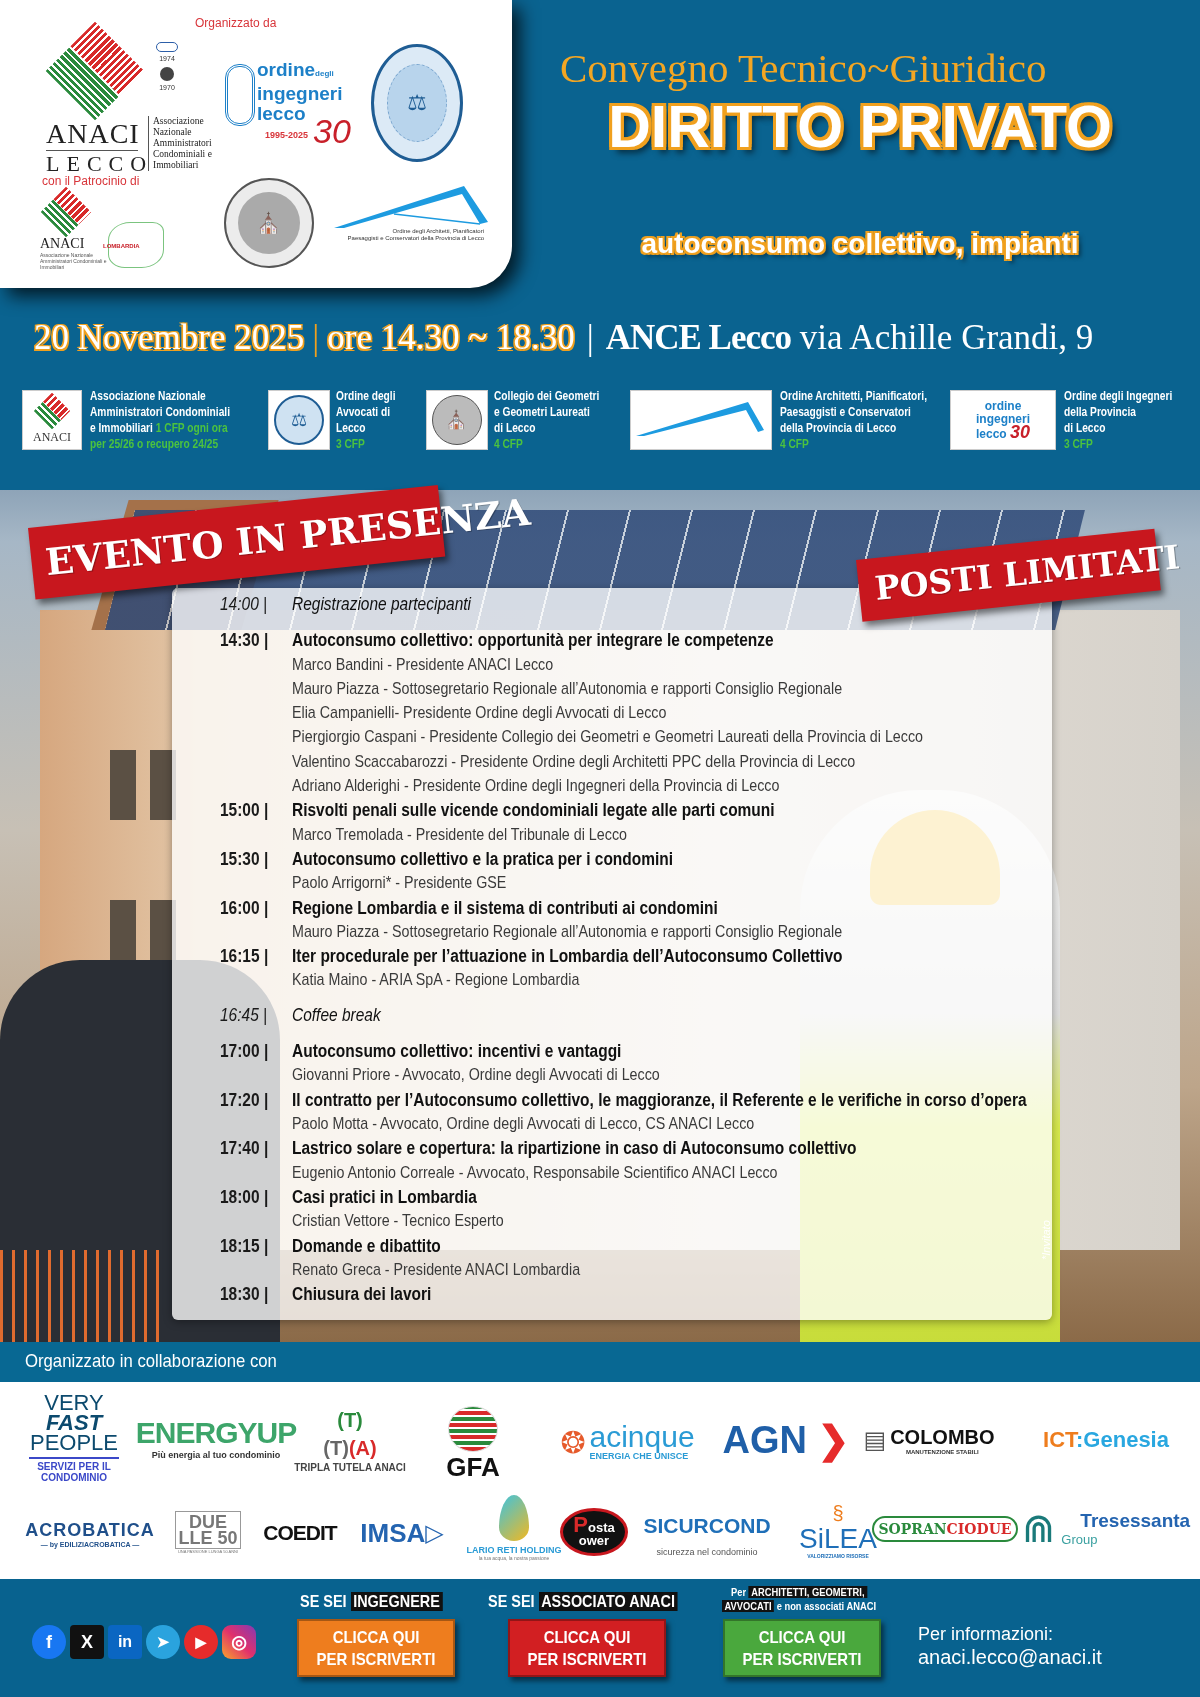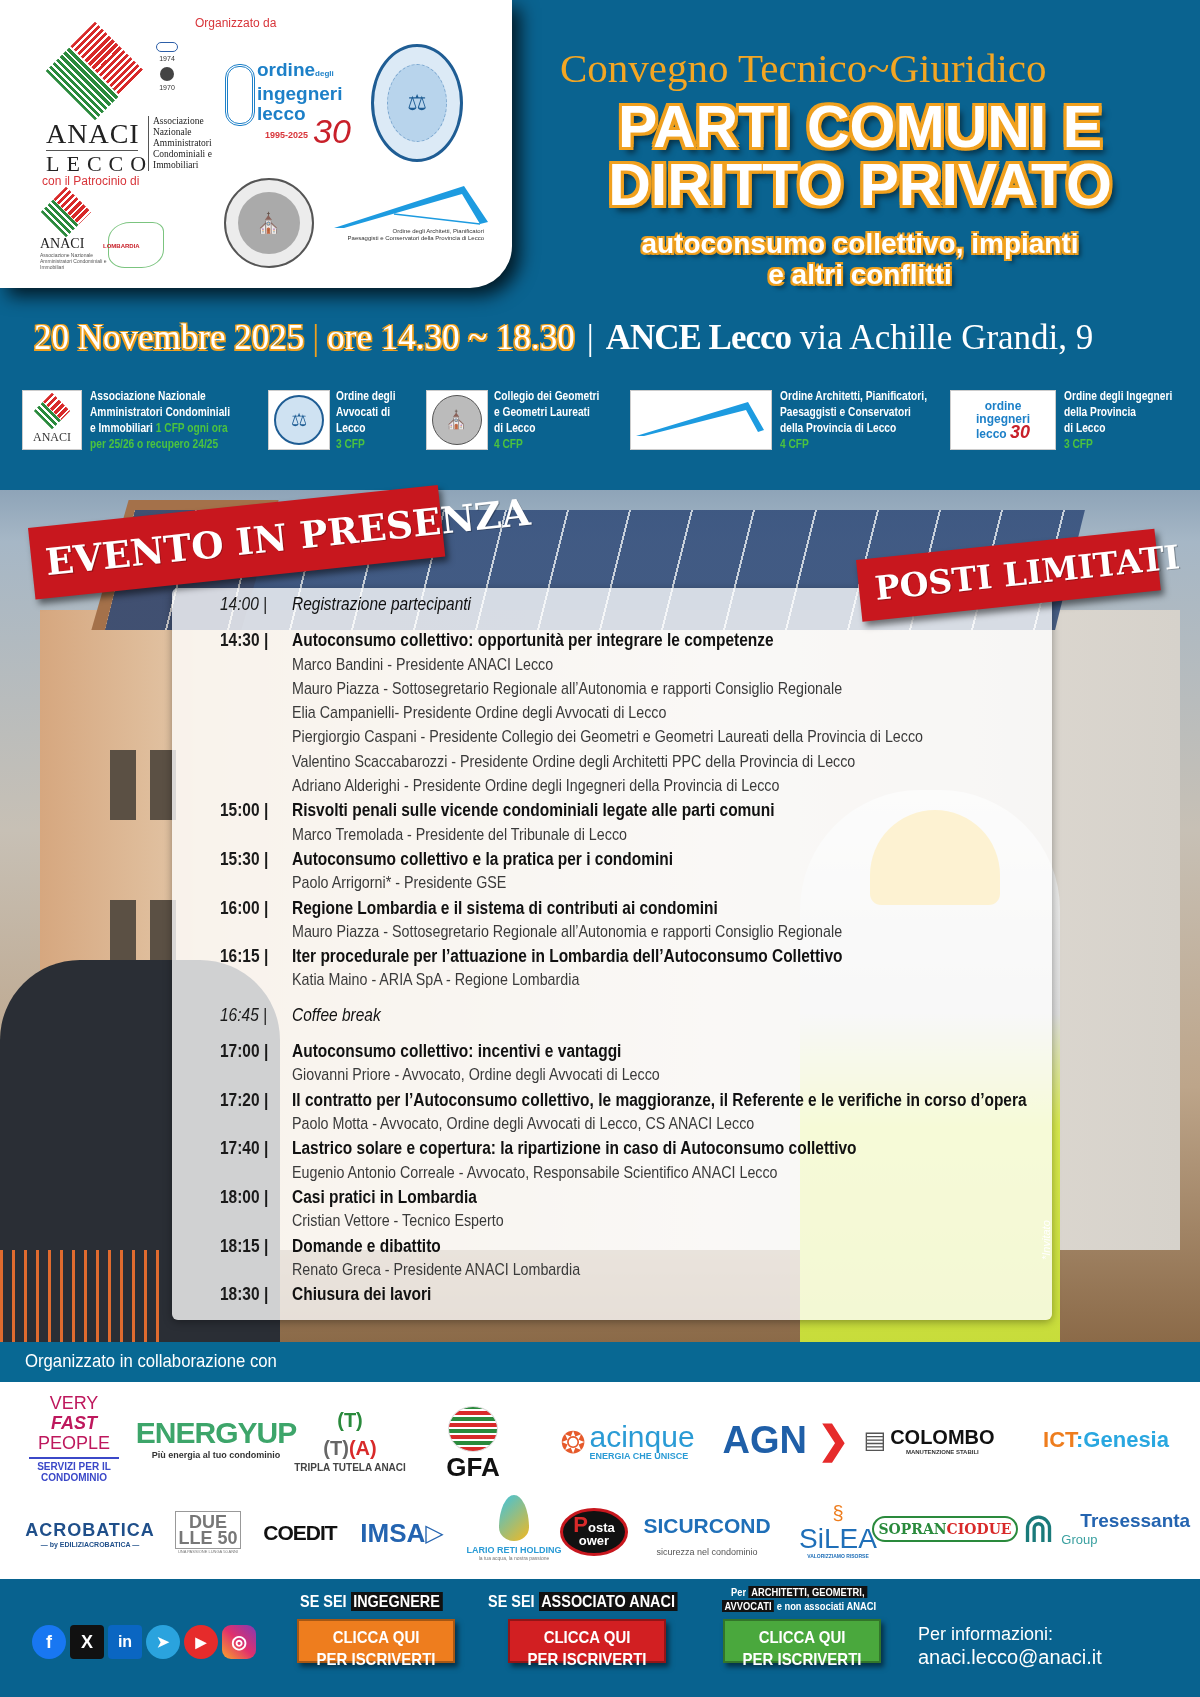--- a/index.html
+++ b/index.html
@@ -104,21 +104,21 @@
   .sponsors { position: absolute; left: 0; top: 1382px; width: 1200px; height: 197px; background: #fff; }
   .sp { position: absolute; display: flex; flex-direction: column; align-items: center; justify-content: center; text-align: center; white-space: nowrap; }
   .sp .big { font-weight: bold; }
 
   
   .footer { position: absolute; left: 0; top: 1579px; width: 1200px; height: 118px; background: #08628f; }
   .social { position: absolute; top: 46px; width: 34px; height: 34px; border-radius: 50%; display: flex; align-items: center; justify-content: center; color: #fff; font-weight: bold; font-size: 18px; }
   .reg-label { position: absolute; top: 13px; font-size: 17px; color: #fff; font-weight: bold; transform: scaleX(0.85); transform-origin: left; white-space: nowrap; }
   .reg-label .hl { background: #111; color: #fff; padding: 0 3px; }
   .reg-label.small { font-size: 11px; line-height: 14px; top: 6px; text-align: center; }
-  .reg-btn { position: absolute; top: 40px; width: 158px; height: 44px; border: 2px solid rgba(0,0,0,0.3); box-shadow: 3px 4px 5px rgba(0,0,0,0.5); color: #fff; font-weight: bold; font-size: 17px; line-height: 22px; text-align: center; padding-top: 6px; cursor: pointer; }
+  .reg-btn { position: absolute; top: 40px; width: 158px; height: 58px; border: 2px solid rgba(0,0,0,0.3); box-shadow: 3px 4px 5px rgba(0,0,0,0.5); color: #fff; font-weight: bold; font-size: 17px; line-height: 22px; text-align: center; padding-top: 6px; cursor: pointer; }
   .reg-btn span { display: block; transform: scaleX(0.88); }
   .info { position: absolute; left: 918px; top: 44px; color: #fff; font-size: 18px; line-height: 23px; }
   .info .mail { font-size: 20px; }
 </style>
 </head>
 <body>
 
 <div class="header">
   <div class="logo-panel">
     <div class="org-label top">Organizzato da</div>
@@ -183,26 +183,24 @@
       <div class="aw">ANACI</div>
       <div class="ad">Associazione Nazionale Amministratori Condominiali e Immobiliari</div>
     </div>
     <div class="lombardia">
       <span>LOMBARDIA</span>
     </div>
   </div>
 
   <div class="conv-sub">Convegno Tecnico~Giuridico</div>
   <div class="title">
-    <div>PARTI COMUNI E</div>
     <div>DIRITTO PRIVATO</div>
   </div>
   <div class="subtitle">
     <div>autoconsumo collettivo, impianti</div>
-    <div>e altri conflitti</div>
   </div>
 
   <div class="dateline">
     <span class="gold">20 Novembre 2025</span><span class="bar">|</span><span class="gold">ore 14.30 ~ 18.30</span><span class="bar-w">|</span><span class="venue">ANCE Lecco</span>
     <span class="addr">via Achille Grandi, 9</span>
   </div>
 
   <div class="credits">
     <div class="credit" style="left:0;">
       <div class="box" style="left:0;width:60px;">
@@ -364,21 +362,21 @@
 <div class="stamp evento">EVENTO IN PRESENZA</div>
 <div class="stamp posti">POSTI LIMITATI</div>
 <div class="invitato">*Invitato</div>
 
 <div class="collab-bar">
   <span>Organizzato in collaborazione con</span>
 </div>
 <div class="sponsors">
 
   <div class="sp" style="left:26px;top:10px;width:96px;height:92px;">
-    <div style="color:#be185d;font-size:18px;line-height:20px;">VERY<br><b><i>FAST</i></b><br>PEOPLE</div>
+    <div style="color:#0c4a6e;font-size:22px;line-height:20px;">VERY<br><b><i>FAST</i></b><br>PEOPLE</div>
     <div style="border-top:2px solid #3b48c8;margin-top:4px;padding-top:2px;color:#3b48c8;font-size:10px;font-weight:bold;white-space:normal;width:90px;">SERVIZI PER IL CONDOMINIO</div>
   </div>
   <div class="sp" style="left:142px;top:26px;width:148px;height:60px;">
     <div class="big" style="font-size:30px;color:#3da56a;letter-spacing:-1px;">ENERGYUP</div>
     <div style="font-size:9px;color:#333;font-weight:bold;">Più energia al tuo condominio</div>
   </div>
   <div class="sp" style="left:300px;top:10px;width:100px;height:94px;">
     <div style="font-size:20px;font-weight:bold;line-height:28px;"><span style="color:#2a8a3c;">(T)</span><br><span style="color:#666;">(T)</span><span style="color:#d82a2a;">(A)</span></div>
     <div style="font-size:10px;color:#444;font-weight:bold;">TRIPLA TUTELA ANACI</div>
   </div>

